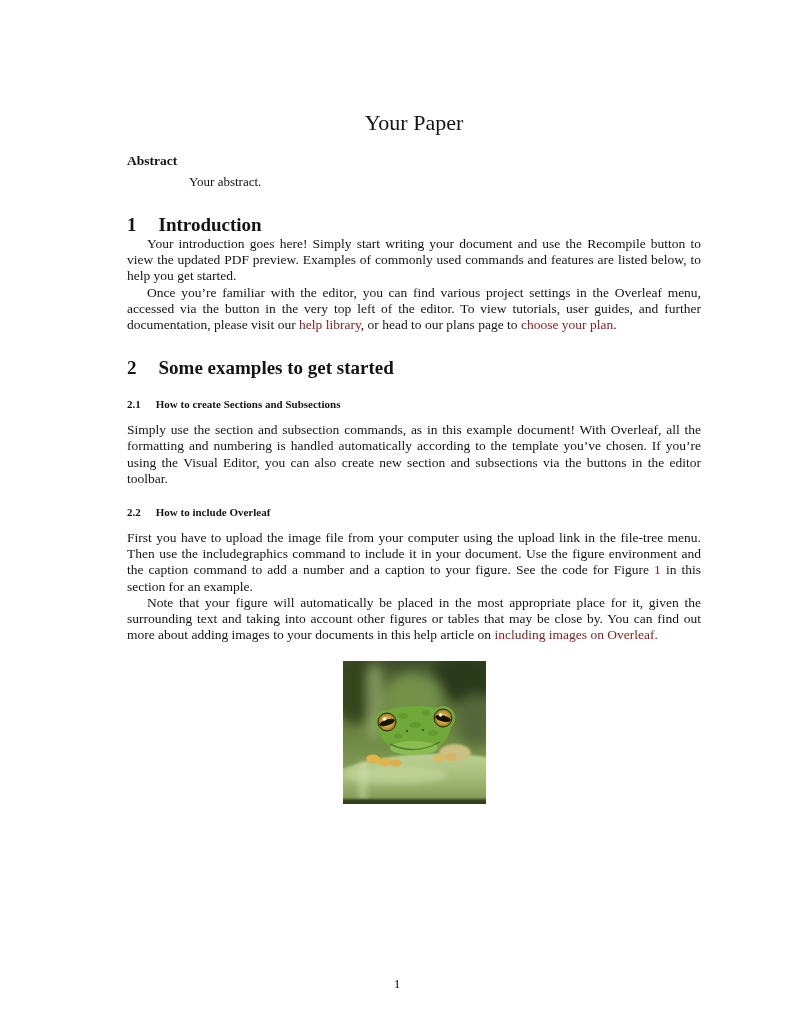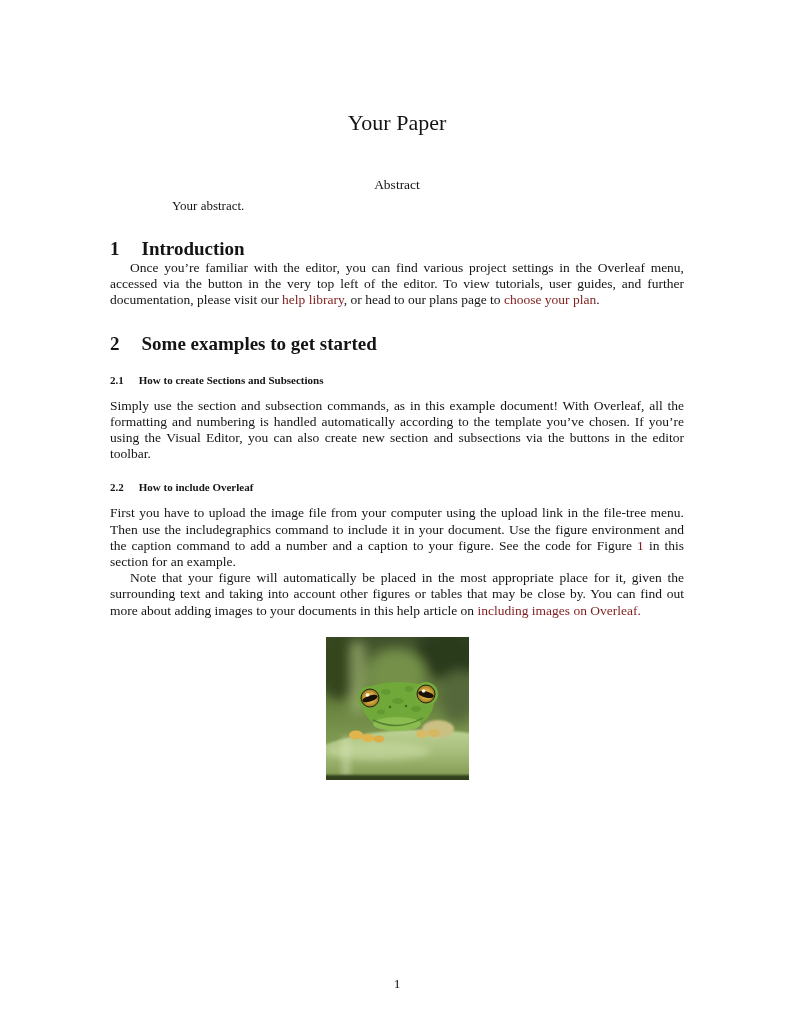--- a/index.html
+++ b/index.html
@@ -11,21 +11,21 @@
     color: #141414;
   }
   .page {
     position: relative;
     width: 794px; height: 1028px;
     overflow: hidden;
     background: #ffffff;
   }
   .content {
     position: absolute;
-    left: 110px; top: 0;
+    left: 127px; top: 0;
     width: 574px;
   }
   .paper-title {
     margin-top: 110px;
     text-align: center;
     font-size: 22px;
     font-weight: normal;
     line-height: 26px;
   }
   .author {
@@ -34,23 +34,23 @@
     font-size: 15px;
     line-height: 19px;
   }
   .date {
     margin-top: 14px;
     text-align: center;
     font-size: 15px;
     line-height: 19px;
   }
   .abstract-heading {
-    margin-top: 40px;
-    text-align: center;
-    font-weight: normal;
+    margin-top: 16px;
+    text-align: left;
+    font-weight: bold;
     font-size: 13.5px;
     line-height: 17px;
   }
   .abstract-text {
     margin: 5px 42px 0 42px;
     text-indent: 20px;
     font-size: 13px;
     line-height: 16px;
     text-align: justify;
   }
@@ -111,20 +111,21 @@
   <div class="content">
 
     <h1 class="paper-title">Your Paper</h1>
 
     <div class="abstract-heading">Abstract</div>
     <p class="abstract-text">Your abstract.</p>
 
     <h2 class="section-heading">
       <span class="sec-num">1</span><span>Introduction</span>
     </h2>
+    <p class="body-par indent">Your introduction goes here! Simply start writing your document and use the Recompile button to view the updated PDF preview. Examples of commonly used commands and features are listed below, to help you get started.</p>
     <p class="body-par indent"><span>Once you’re familiar with the editor, you can find various project settings in the Overleaf menu, accessed via the button in the very top left of the editor. To view tutorials, user guides, and further documentation, please visit our </span><a class="doc-link">help library</a><span>, or head to our plans page to </span><a class="doc-link">choose your plan</a><span>.</span></p>
 
     <h2 class="section-heading">
       <span class="sec-num">2</span><span>Some examples to get started</span>
     </h2>
 
     <h3 class="subsection-heading">
       <span class="sec-num">2.1</span><span>How to create Sections and Subsections</span>
     </h3>
     <p class="body-par first">Simply use the section and subsection commands, as in this example document! With Overleaf, all the formatting and numbering is handled automatically according to the template you’ve chosen. If you’re using the Visual Editor, you can also create new section and subsections via the buttons in the editor toolbar.</p>

